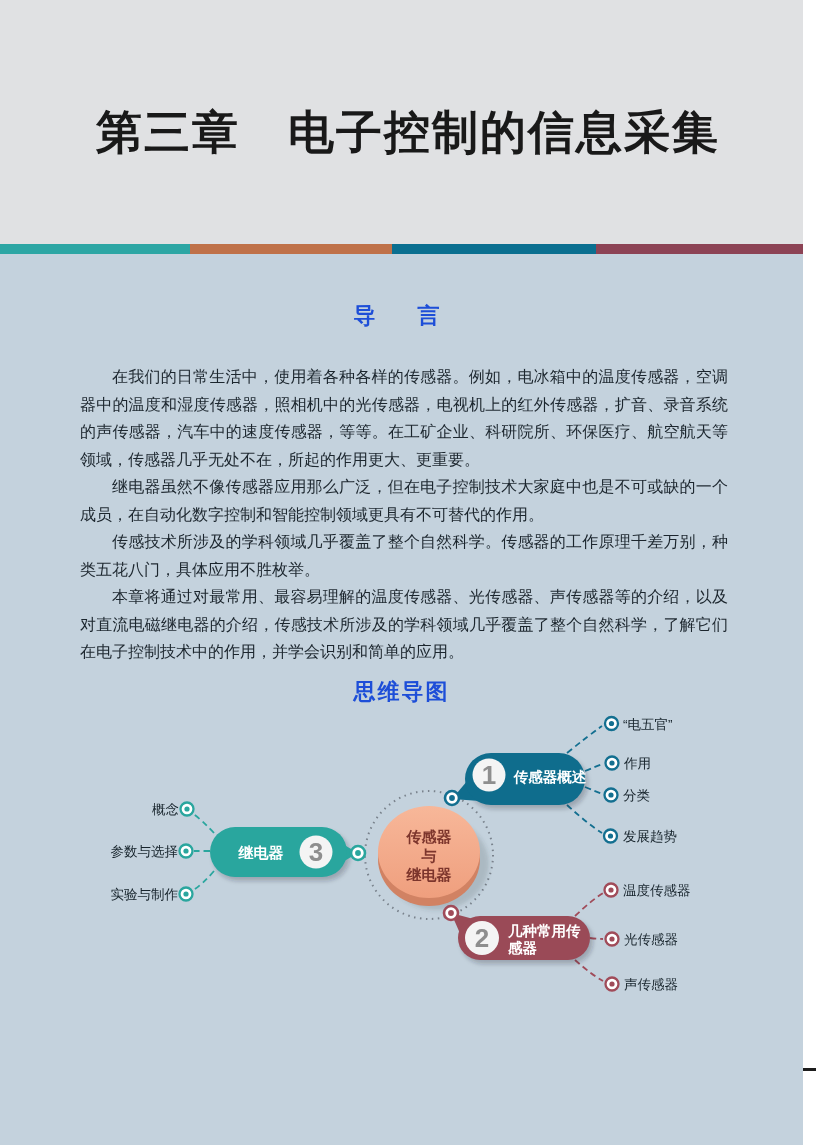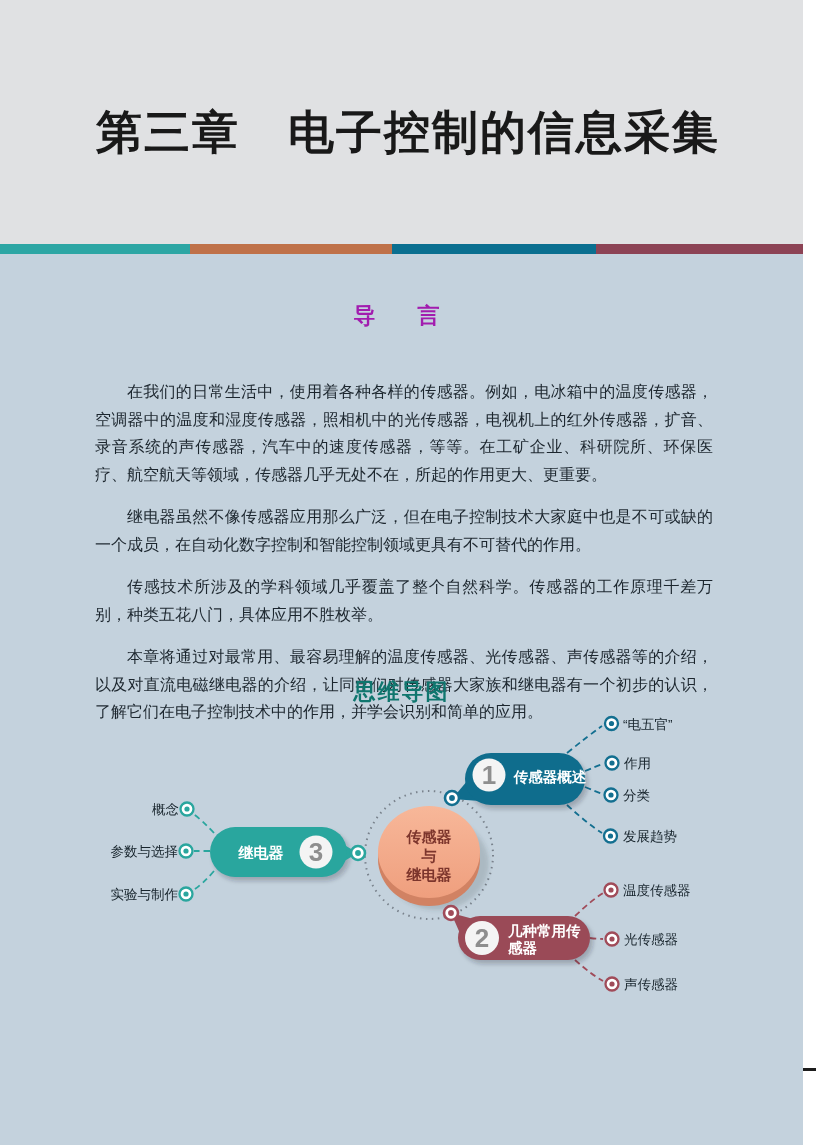--- a/index.html
+++ b/index.html
@@ -17,30 +17,30 @@
   }
   .color-bar { position:absolute; left:0; top:244px; width:803px; height:10px; display:flex; }
   .color-bar .seg { height:10px; }
   .seg-teal   { width:190px; background:#2ca6a4; }
   .seg-brown  { width:202px; background:#bf7149; }
   .seg-blue   { width:204px; background:#0a6f90; }
   .seg-maroon { width:207px; background:#8c4355; }
   .blue-section { position:absolute; left:0; top:254px; width:803px; height:891px; background:#c4d2dd; }
   .intro-heading {
     position:absolute; left:0; top:301px; width:803px; text-align:center;
-    font-size:22px; font-weight:bold; color:#a21caf; letter-spacing:10px;
+    font-size:22px; font-weight:bold; color:#1d4ed8; letter-spacing:10px;
   }
   .intro-body {
     position:absolute; left:80px; top:363px; width:648px;
     font-size:16px; line-height:27.5px; color:#1c262e; text-align:justify;
   }
-  .intro-body p { margin:15px; text-indent:2em; }
+  .intro-body p { margin:0; text-indent:2em; }
   .mindmap-heading {
     position:absolute; left:0; top:677px; width:803px; text-align:center;
-    font-size:22px; font-weight:bold; color:#0f766e; letter-spacing:2px;
+    font-size:22px; font-weight:bold; color:#1d4ed8; letter-spacing:2px;
   }
   .mindmap-svg { position:absolute; left:0; top:700px; }
   .page-mark { position:absolute; left:803px; top:1068px; width:13px; height:3px; background:#1c1c1c; }
   .right-margin { position:absolute; left:803px; top:0; width:13px; height:1145px; background:#ffffff; }
   svg text { font-family:"Liberation Sans", sans-serif; }
 </style>
 </head>
 <body>
 
 <div class="page">
@@ -60,21 +60,21 @@
     </div>
 
     <div class="blue-section"></div>
 
     <div class="intro-heading">导　言</div>
 
     <div class="intro-body">
       <p>在我们的日常生活中，使用着各种各样的传感器。例如，电冰箱中的温度传感器，空调器中的温度和湿度传感器，照相机中的光传感器，电视机上的红外传感器，扩音、录音系统的声传感器，汽车中的速度传感器，等等。在工矿企业、科研院所、环保医疗、航空航天等领域，传感器几乎无处不在，所起的作用更大、更重要。</p>
       <p>继电器虽然不像传感器应用那么广泛，但在电子控制技术大家庭中也是不可或缺的一个成员，在自动化数字控制和智能控制领域更具有不可替代的作用。</p>
       <p>传感技术所涉及的学科领域几乎覆盖了整个自然科学。传感器的工作原理千差万别，种类五花八门，具体应用不胜枚举。</p>
-      <p>本章将通过对最常用、最容易理解的温度传感器、光传感器、声传感器等的介绍，以及对直流电磁继电器的介绍，让同学们对传感器大家族和继电器有一个初步的认识，了解它们在电子控制技术中的作用，并学会识别和简单的应用。</p>
+      <p>本章将通过对最常用、最容易理解的温度传感器、光传感器、声传感器等的介绍，以及对直流电磁继电器的介绍，传感技术所涉及的学科领域几乎覆盖了整个自然科学，了解它们在电子控制技术中的作用，并学会识别和简单的应用。</p>
     </div>
 
     <div class="mindmap-heading">思维导图</div>
 
     <svg class="mindmap-svg" width="803" height="320" viewBox="0 700 803 320" xmlns="http://www.w3.org/2000/svg">
       <defs>
         <linearGradient id="gradPeach" x1="0" y1="0" x2="0" y2="1">
           <stop offset="0" stop-color="#f7b799"></stop>
           <stop offset="1" stop-color="#ef9f7e"></stop>
         </linearGradient>

